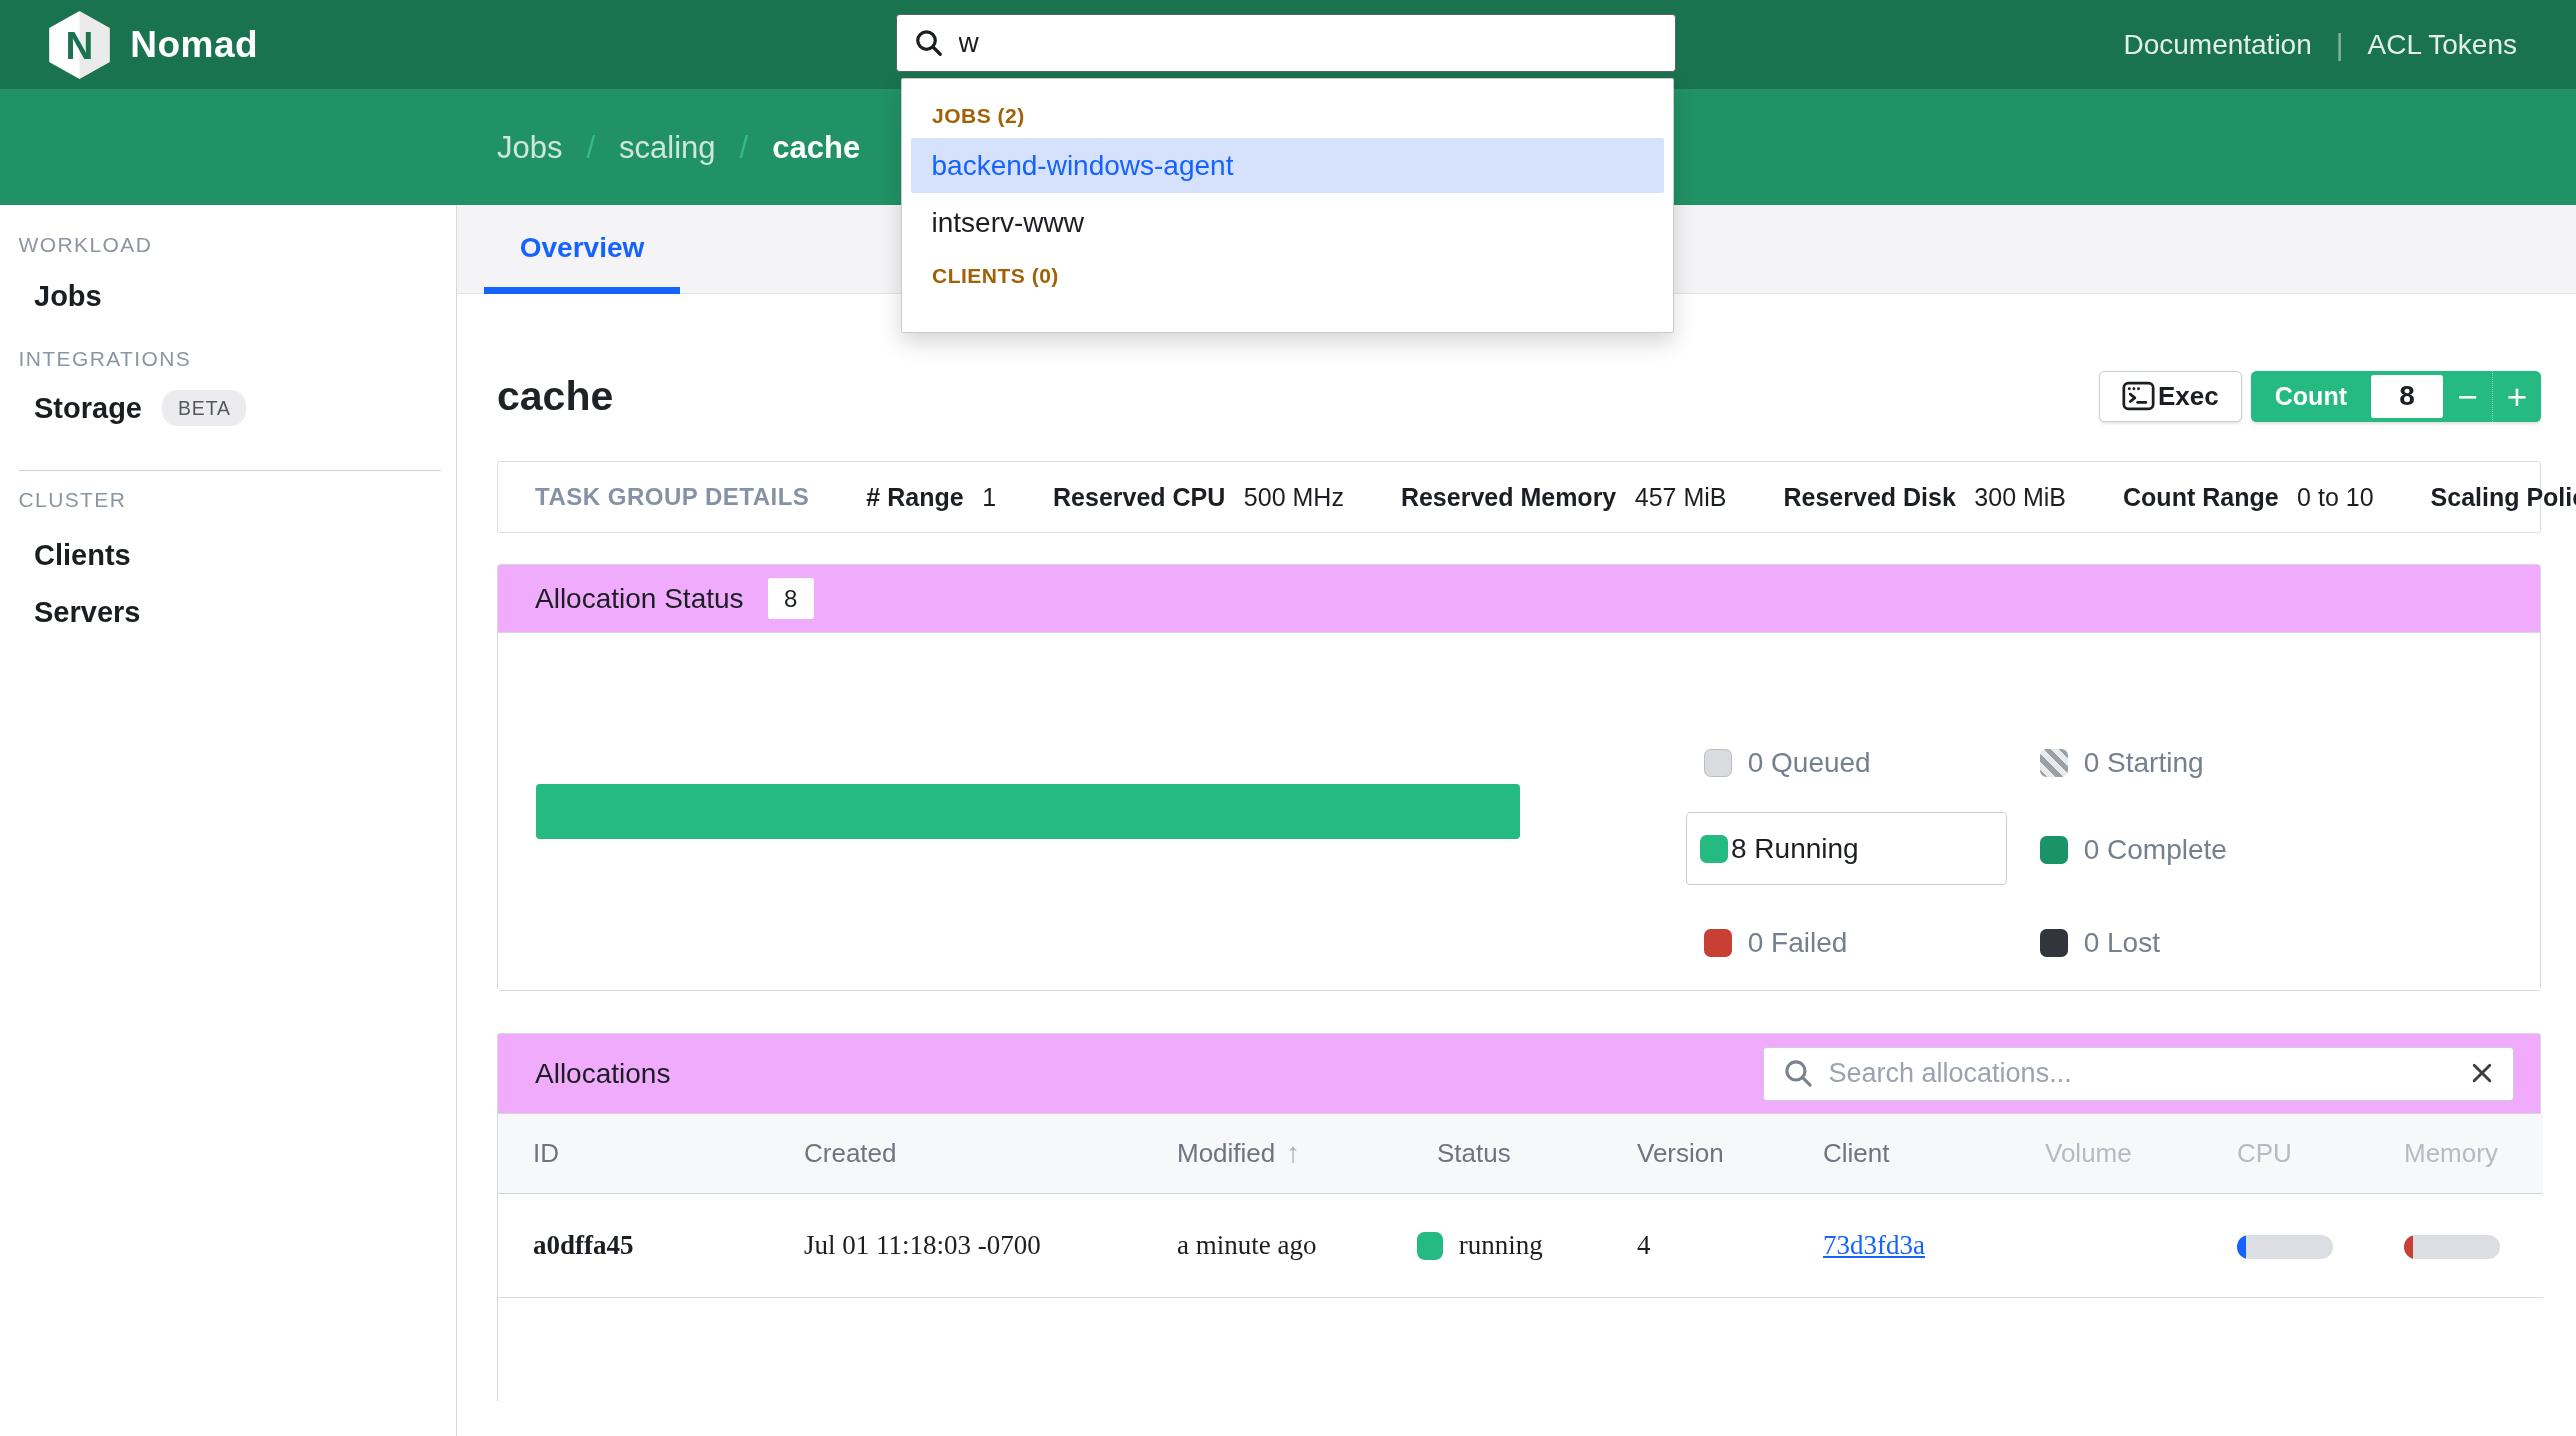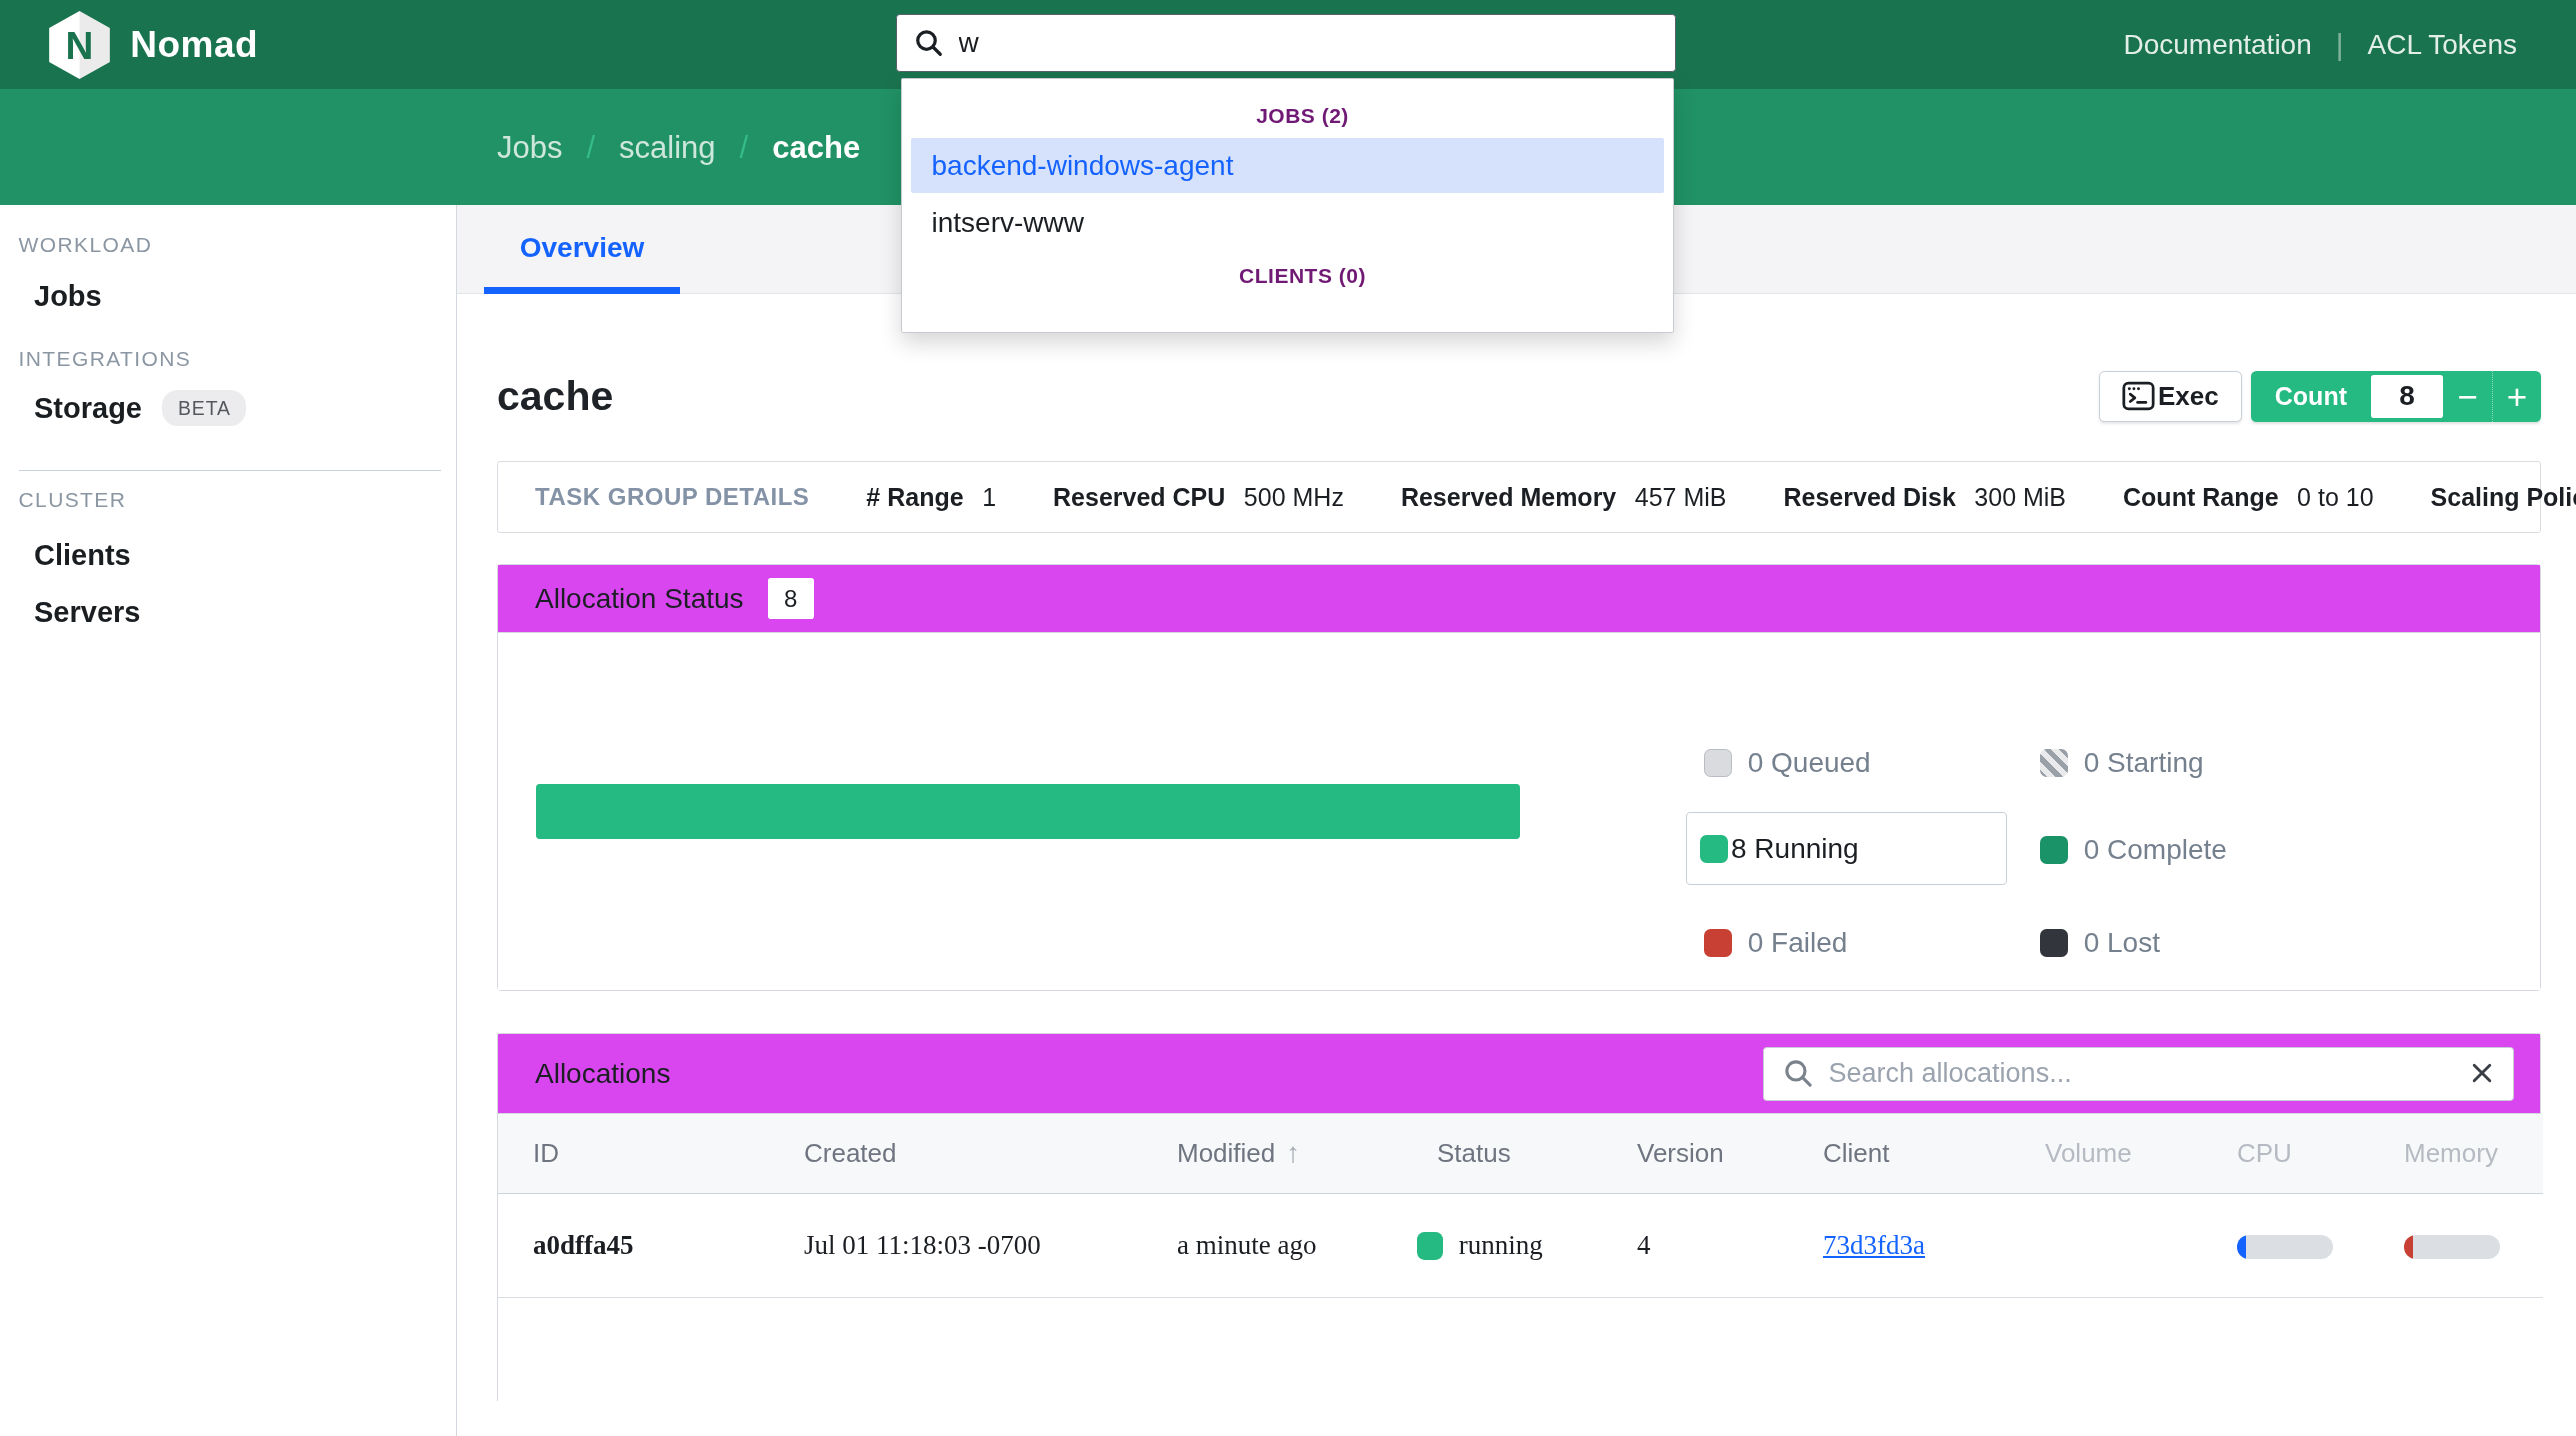--- a/index.html
+++ b/index.html
@@ -13,21 +13,21 @@
   .brand-name { color: #fff; font-size: 37px; font-weight: 700; letter-spacing: 0.5px; }
   .top-links { position: absolute; right: 59px; top: 0; height: 89px; display: flex; align-items: center; gap: 24px; font-size: 28px; color: rgba(255,255,255,0.88); }
   .top-links a { cursor: pointer; }
   .top-links .sep { color: rgba(255,255,255,0.45); font-weight: 300; font-size: 30px; }
 
   
   .top-search { position: absolute; left: 896px; top: 14px; width: 780px; height: 58px; background: #fff; border: 1.8px solid #596068; border-radius: 3.7px; display: flex; align-items: center; z-index: 41; }
   .top-search svg { margin-left: 16.6px; flex: 0 0 auto; }
   .top-search input { border: none; outline: none; font-family: "Liberation Sans", sans-serif; font-size: 28px; color: #1b1e22; margin-left: 15px; width: 647px; background: transparent; }
   .search-dropdown { position: absolute; left: 901px; top: 78px; width: 773px; background: #fff; border: 0.9px solid #c6cbd2; border-radius: 1.8px; box-shadow: 0 9.2px 22px rgba(0,0,0,0.16); z-index: 40; padding: 11px 0 37px 0; }
-  .dd-header { margin: 5.5px 0 0 30px; height: 39px; line-height: 39px; font-size: 21px; font-weight: 700; letter-spacing: 0.5px; color: #701a75; text-align: center; }
+  .dd-header { margin: 5.5px 0 0 30px; height: 39px; line-height: 39px; font-size: 21px; font-weight: 700; letter-spacing: 0.5px; color: #a16207; }
   .dd-item { margin: 3.7px 9.2px 0 9.2px; height: 55px; line-height: 55px; padding-left: 20.3px; font-size: 28px; color: #1b1e22; border-radius: 2px; cursor: pointer; }
   .dd-item.highlighted { background: #d6e2fb; color: #1563ff; }
   .dd-item.plain { height: 52px; line-height: 52px; }
 
   
   .breadcrumb-bar { position: absolute; left: 0; top: 89px; width: 2576px; height: 117px; background: #219265; display: flex; align-items: center; padding-left: 497px; font-size: 31px; }
   .bc-link { color: rgba(255,255,255,0.78); cursor: pointer; }
   .bc-sep { color: #35bb8a; margin: 0 24px; font-size: 31px; }
   .bc-current { color: #ffffff; font-weight: 700; }
 
@@ -60,21 +60,21 @@
 
   
   .details-bar { margin-top: 39px; height: 72px; border: 1.8px solid #d9dde2; border-radius: 2.8px; display: flex; align-items: center; padding: 0 37px; column-gap: 57px; white-space: nowrap; }
   .details-heading { font-size: 24px; font-weight: 700; letter-spacing: 0.5px; color: #8492a6; }
   .dfield { font-size: 25px; color: #1b1e22; }
   .dfield b { font-weight: 700; margin-right: 18.5px; }
   .dfield span { font-weight: 400; }
 
   
   .panel { border: 1.8px solid #d5d9df; border-radius: 3.7px; }
-  .panel-header { background: #d946ef; border-bottom: 1.8px solid #d5d9df; display: flex; align-items: center; padding: 0 37px; font-size: 28px; color: #1b1e22; }
+  .panel-header { background: #f0abfc; border-bottom: 1.8px solid #d5d9df; display: flex; align-items: center; padding: 0 37px; font-size: 28px; color: #1b1e22; }
   .alloc-status { margin-top: 31px; }
   .alloc-status .panel-header { height: 68px; }
   .as-badge { margin-left: 24px; width: 46px; height: 41px; background: #fff; border-radius: 2.8px; display: flex; align-items: center; justify-content: center; font-size: 24px; color: #1b1e22; }
   .alloc-body { position: relative; height: 357px; background: #fff; }
   .alloc-bar { position: absolute; left: 38px; top: 151px; width: 984px; height: 55px; background: #25ba81; border-radius: 3.7px; }
 
   .legend-item { position: absolute; height: 30px; display: flex; align-items: center; gap: 15.7px; font-size: 28px; color: #75808e; cursor: pointer; }
   .legend-item .ltext { white-space: nowrap; }
   .swatch { width: 28px; height: 28px; border-radius: 6.5px; flex: 0 0 auto; }
   .sw-queued { background: #d9dbde; border: 1.8px solid #b9bdc3; }

